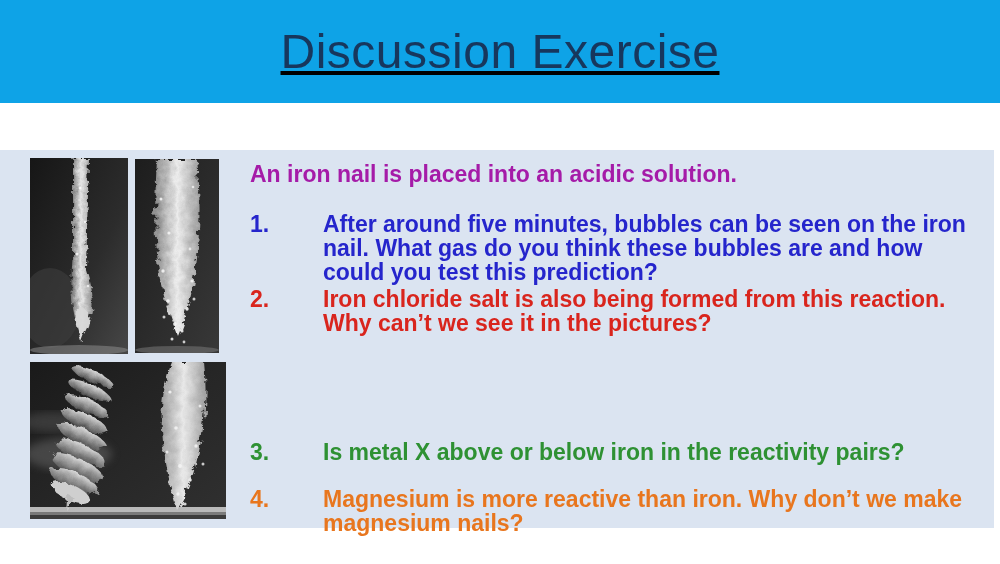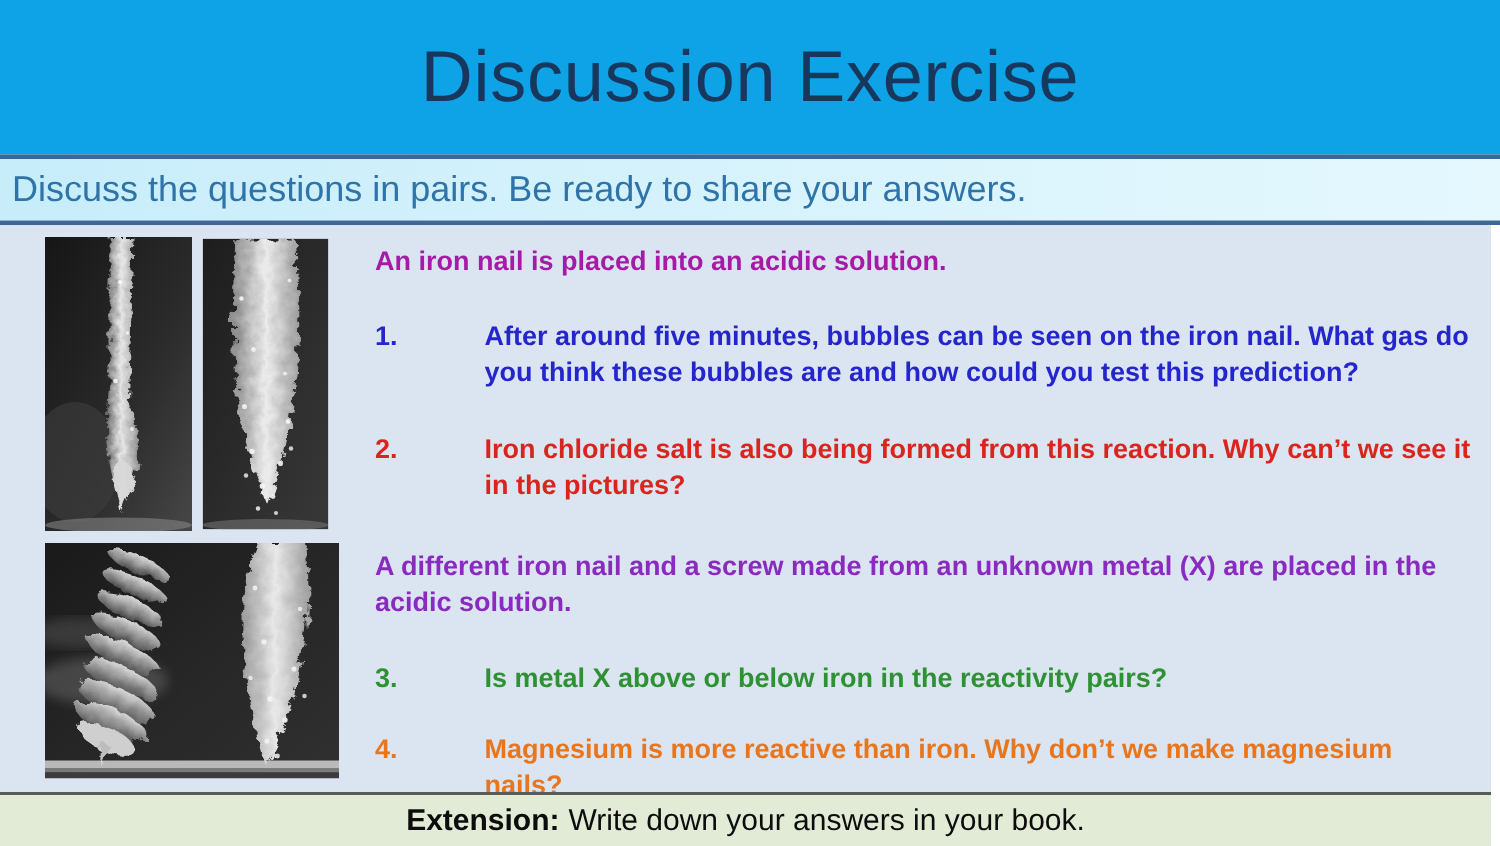--- a/index.html
+++ b/index.html
@@ -2,40 +2,40 @@
 <html><head>
 <meta charset="utf-8">
 <style>
   * { margin:0; padding:0; box-sizing:border-box; }
   html,body { width:1000px; height:564px; overflow:hidden; background:#ffffff;
               font-family:"Liberation Sans", sans-serif; }
   .slide { position:relative; width:1000px; height:564px; background:#ffffff; }
 
   
   .title-bar { position:absolute; left:0; top:0; width:1000px; height:103px;
-               background:#0ea3e7; display:flex; align-items:center; justify-content:center; }
+               background:#0ea3e7; display:flex; align-items:center; justify-content:center;text-decoration:underline; }
   .title-bar h1 { font-size:48px; font-weight:500; color:#17375d; letter-spacing:0.5px; }
 
   
   .subtitle-band { position:absolute; left:0; top:103px; width:1000px; height:47px;
                    background:linear-gradient(90deg,#c7edfa 0%, #ddf5fd 70%, #e4f8fe 100%);
                    border-top:3px solid #3e6795; border-bottom:3px solid #3e6795;
                    display:flex; align-items:center; }
   .subtitle-band p { font-size:24px; color:#2e74a9; padding-left:8px; }
 
   
   .content { position:absolute; left:0; top:150px; width:994px; height:378px;
              background:#dbe4f1; }
   .photo { position:absolute; overflow:hidden; }
   .photo svg { display:block; width:100%; height:100%; }
   #photo1 { left:30px;  top:8px;   width:98px;  height:196px; }
   #photo2 { left:135px; top:9px;   width:84px;  height:194px; }
   #photo3 { left:30px;  top:212px; width:196px; height:157px; }
 
-  .tx { position:absolute; left:250px; width:735px; font-size:18px; font-weight:bold;
+  .tx { position:absolute; left:250px; width:735px; font-size:23px; font-weight:bold;
         line-height:24px; }
   .q  { display:flex; }
   .q .num { width:34px; flex:none; }
   .q .txt { flex:1;margin-left:39px; }
   #intro { top:12px; }
   #q1    { top:62px; }
   #q2    { top:137px; }
   #para2 { top:215px; width:724px; }
   #q3    { top:290px; }
   #q4    { top:337px; }
@@ -49,23 +49,20 @@
 </style>
 </head>
 <body>
 
 <div class="slide">
 
   <div class="title-bar">
     <h1>Discussion Exercise</h1>
   </div>
 
-  <div class="subtitle-band">
-    <p>Discuss the questions in pairs. Be ready to share your answers.</p>
-  </div>
 
   <div class="content">
 
     <div class="photo" id="photo1">
       <svg viewBox="0 0 98 196" preserveAspectRatio="none">
         <defs>
           <linearGradient id="bgA" x1="0" y1="0" x2="1" y2="1">
             <stop offset="0" stop-color="#161616"></stop>
               <stop offset="0.6" stop-color="#2c2c2c"></stop>
               <stop offset="1" stop-color="#474747"></stop>
@@ -207,31 +204,26 @@
     <div class="tx q" id="q1" style="color: rgb(37, 37, 204);">
       <span class="num">1.</span>
       <span class="txt">After around five minutes, bubbles can be seen on the iron nail. What gas do you think these bubbles are and how could you test this prediction?</span>
     </div>
 
     <div class="tx q" id="q2" style="color: rgb(217, 37, 29);">
       <span class="num">2.</span>
       <span class="txt">Iron chloride salt is also being formed from this reaction. Why can’t we see it in the pictures?</span>
     </div>
 
-    <p class="tx" id="para2" style="color: rgb(138, 42, 192);">A different iron nail and a screw made from an unknown metal (X) are placed in the acidic solution.</p>
 
     <div class="tx q" id="q3" style="color: rgb(46, 145, 51);">
       <span class="num">3.</span>
       <span class="txt">Is metal X above or below iron in the reactivity pairs?</span>
     </div>
 
     <div class="tx q" id="q4" style="color: rgb(232, 118, 30);">
       <span class="num">4.</span>
       <span class="txt">Magnesium is more reactive than iron. Why don’t we make magnesium nails?</span>
     </div>
   </div>
 
-  <div class="footer">
-    <span class="bold">Extension:</span>
-    <span>Write down your answers in your book.</span>
-  </div>
 
 </div>
 
 </body></html>

